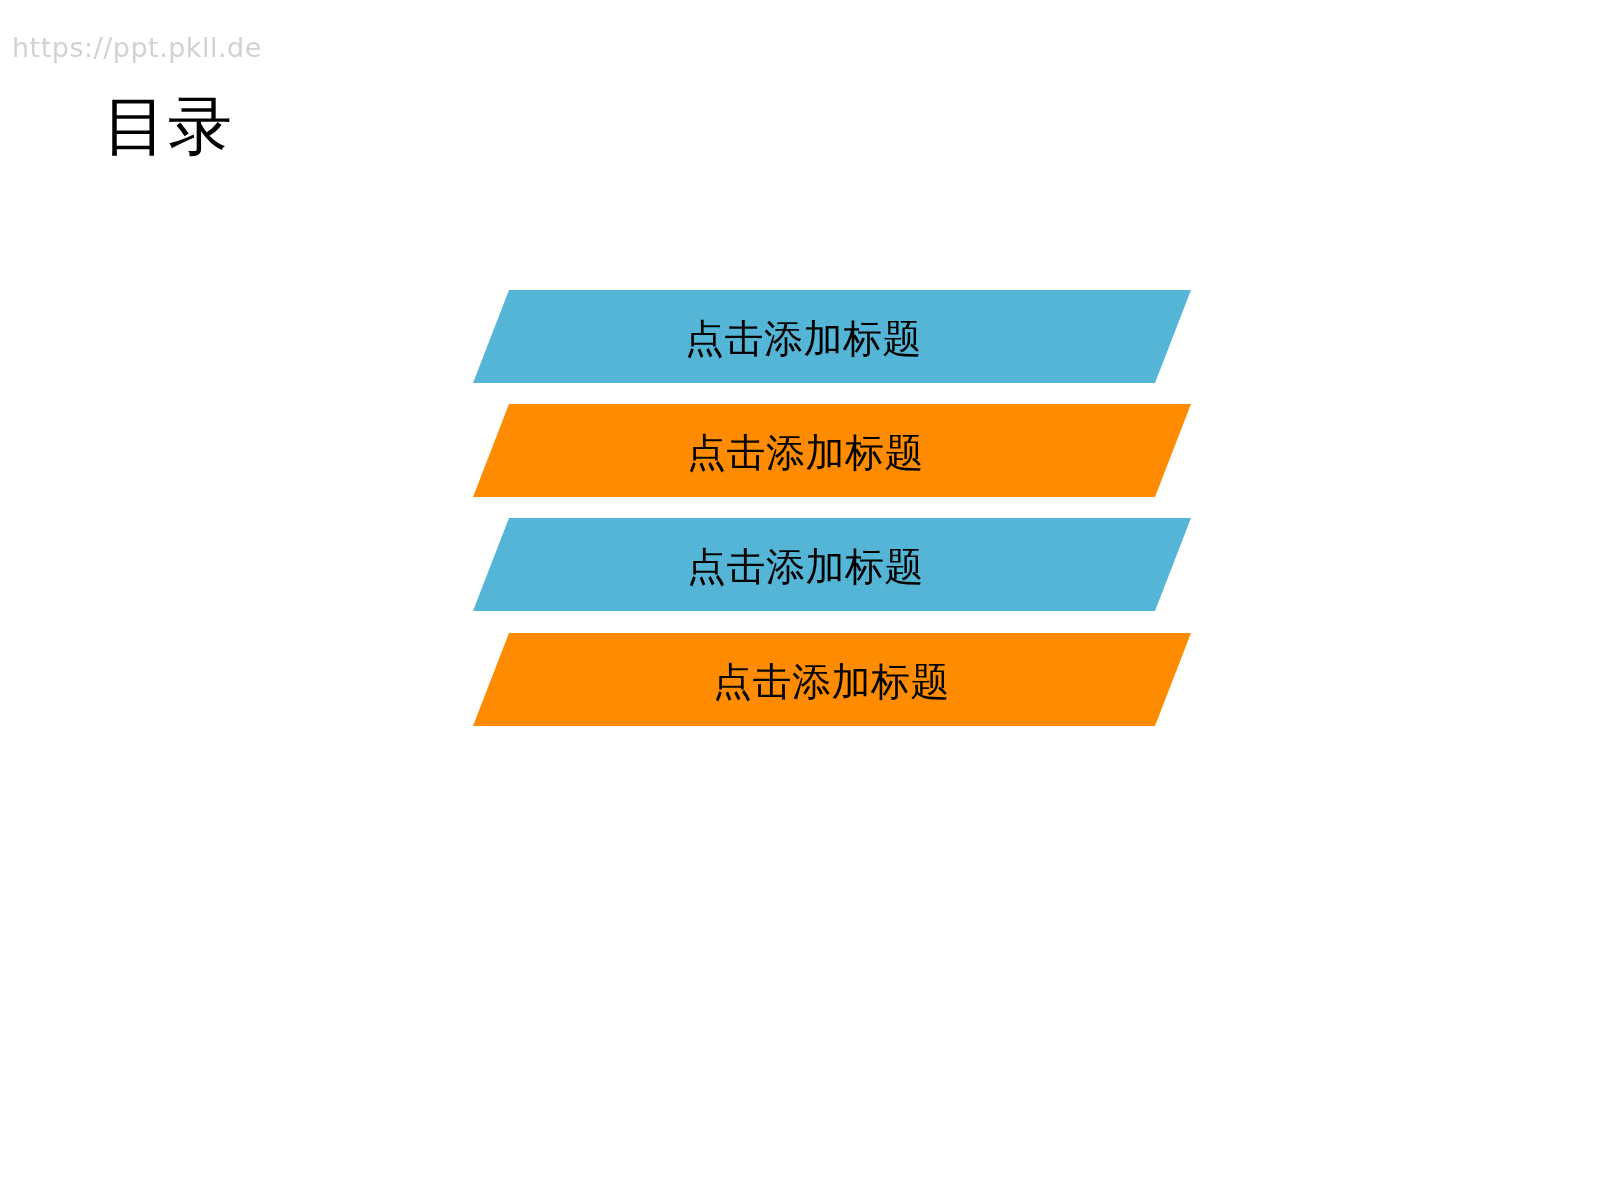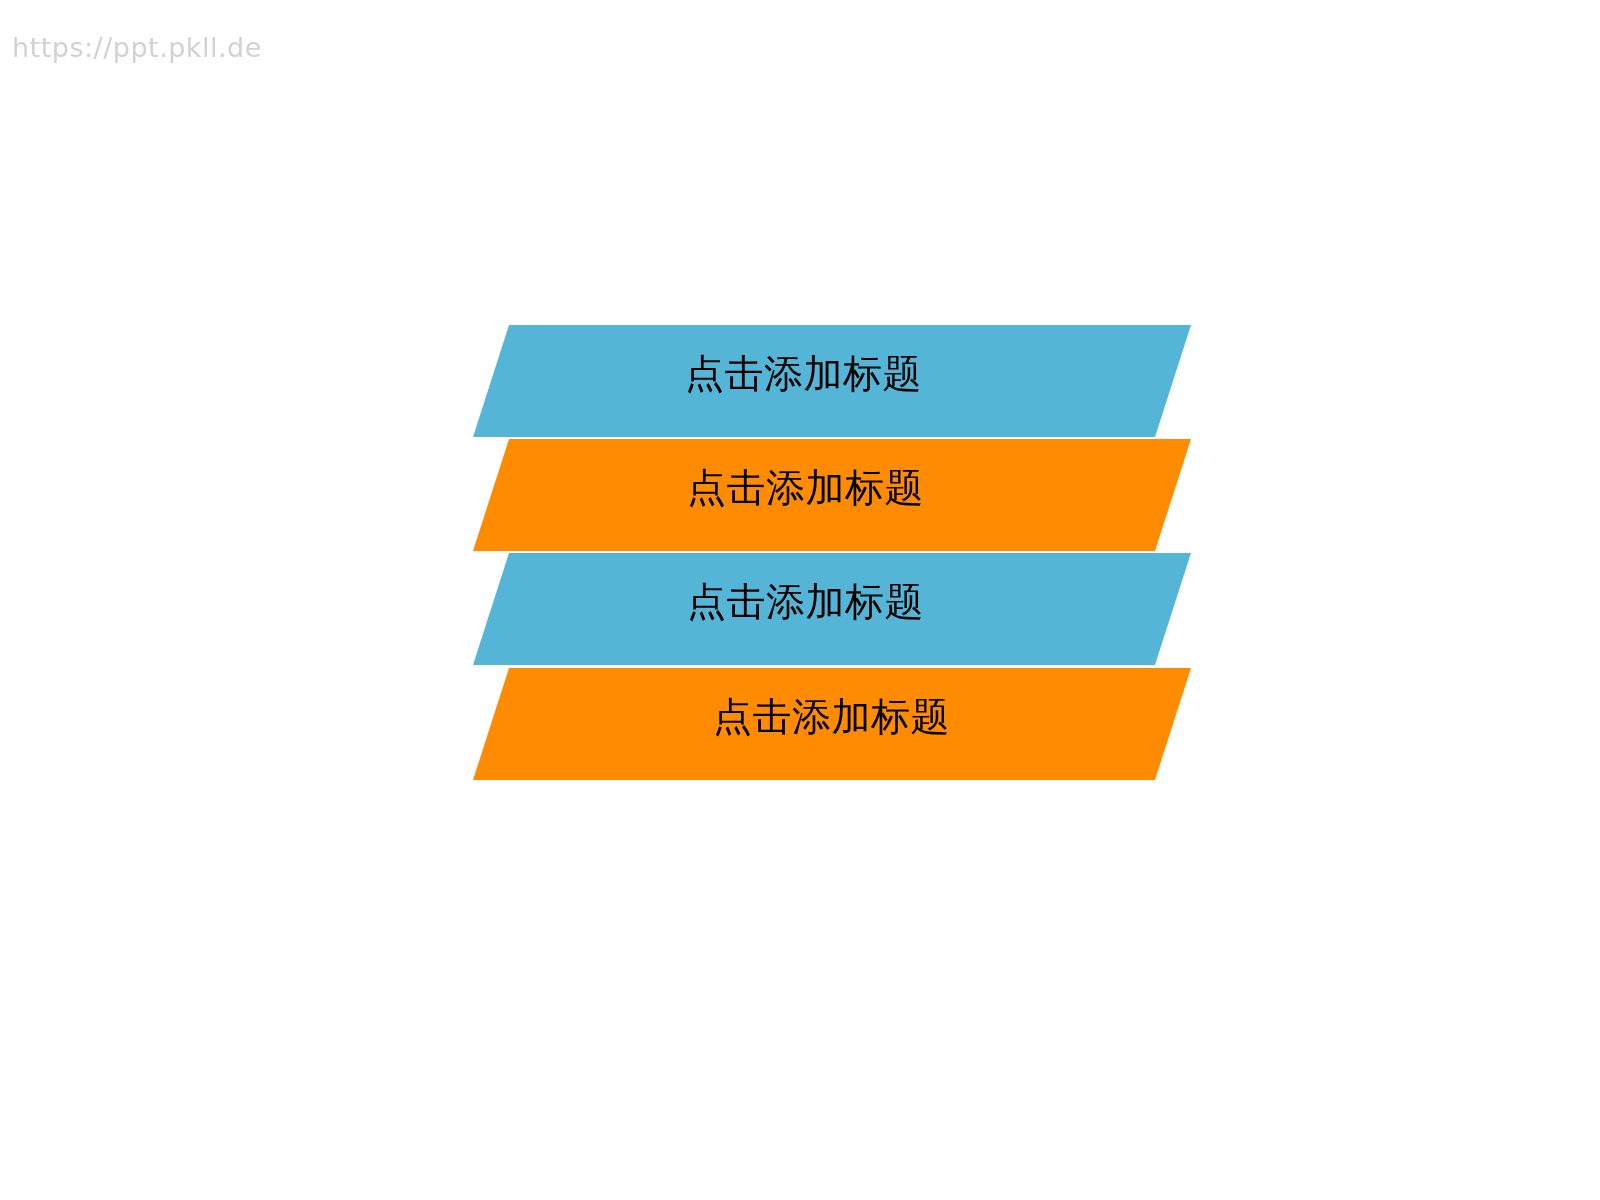--- a/index.html
+++ b/index.html
@@ -57,22 +57,21 @@
   .banner-stack {
     position: absolute;
     left: 0;
     top: 0;
     width: 1600px;
     height: 1200px;
   }
 
   .banner {
     position: absolute;
-    height: 112px;
-    margin-top: 35px;
+    height: 93px;
   }
 
   .banner-shape {
     position: absolute;
     left: 0;
     top: 0;
     width: 100%;
     height: 100%;
   }
 
@@ -99,20 +98,21 @@
   .banner-3 .banner-label { left: 214px; }
   .banner-4 .banner-label { left: 240px; }
 </style>
 </head>
 <body style="background: rgb(255, 255, 255);">
 
 <div class="slide">
 
   <div class="watermark" style="color: rgb(210, 210, 210);">https://ppt.pkll.de</div>
 
+  <div class="page-title" style="color: rgb(0, 0, 0);">目录</div>
 
   <div class="banner-stack">
 
     <div class="banner banner-1">
       <svg class="banner-shape" viewBox="0 0 718 97" preserveAspectRatio="none">
         <polygon points="36,0 718,0 682,97 0,97" fill="#54b5d6"></polygon>
       </svg>
       <div class="banner-label">点击添加标题</div>
     </div>
 

